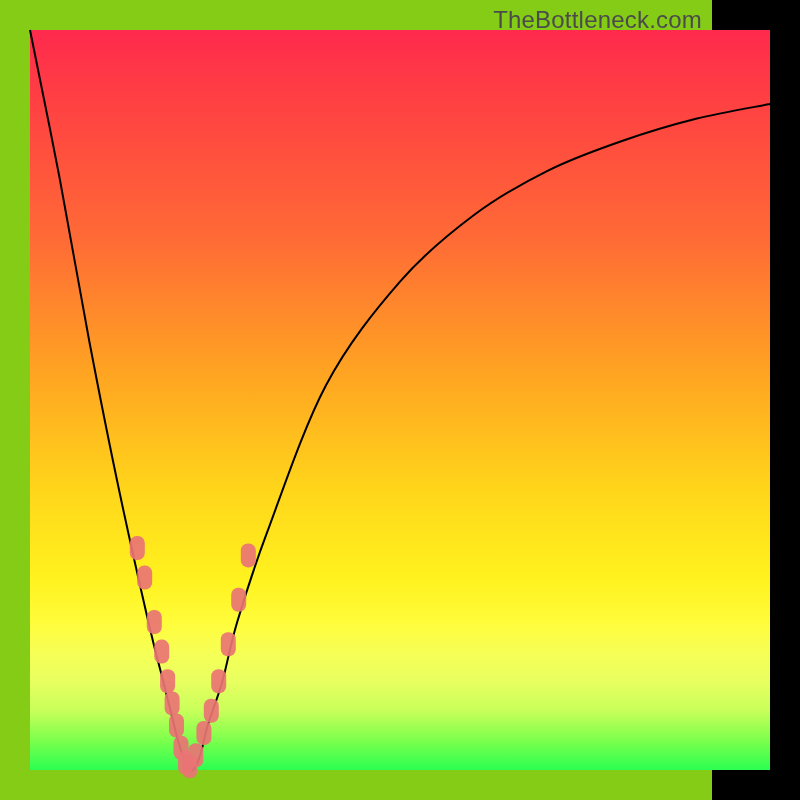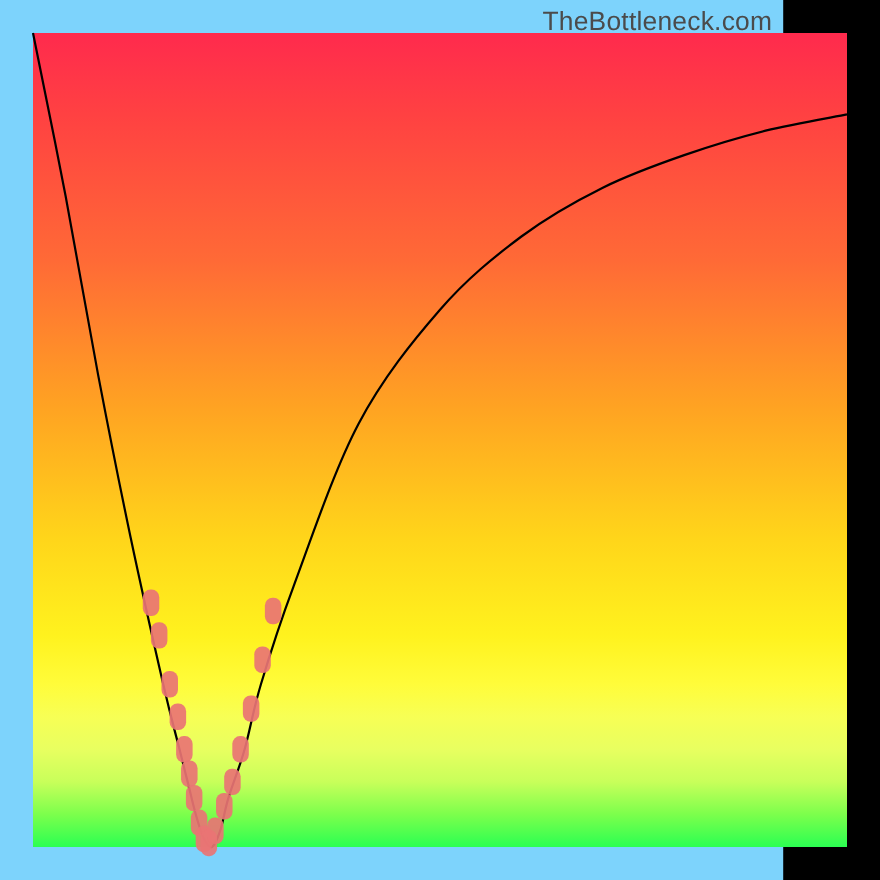--- a/index.html
+++ b/index.html
@@ -10,21 +10,21 @@
     overflow: hidden;
     background: #000;
     font-family: Arial, Helvetica, sans-serif;
   }
   .frame {
     position: absolute;
     left: 0;
     top: 0;
     width: 712px;
     height: 800px;
-    background: #7dd3fc;
+    background: #84cc16;
   }
   .plot {
     position: absolute;
     left: 30px;
     top: 30px;
     width: 740px;
     height: 740px;
     
     background: linear-gradient(
       to bottom,

